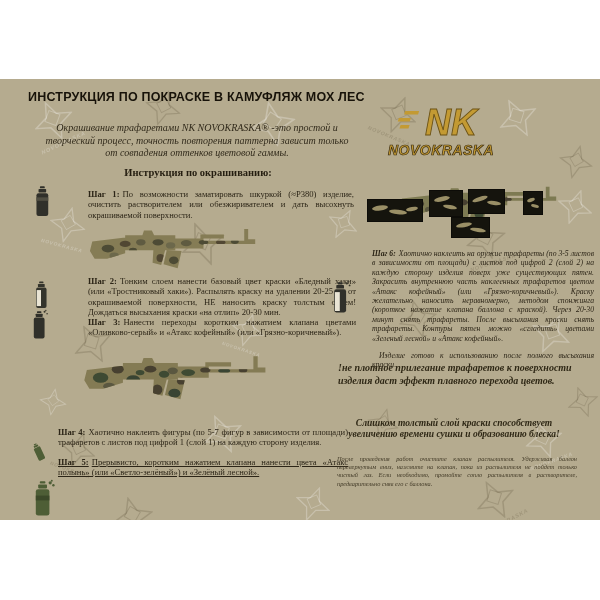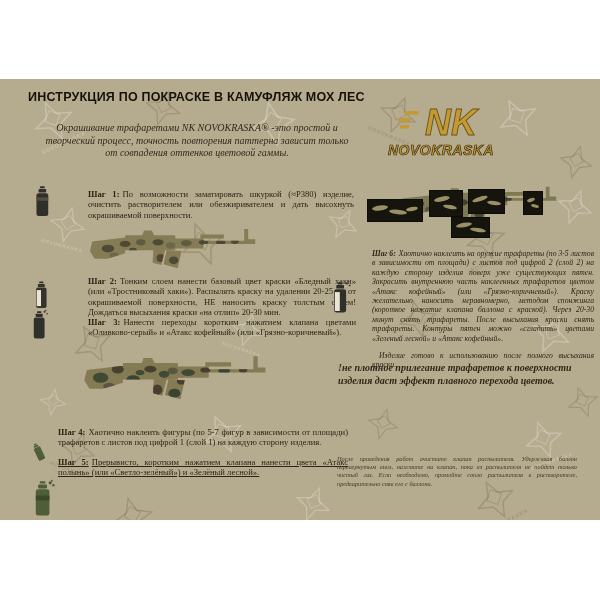--- a/index.html
+++ b/index.html
@@ -192,20 +192,21 @@
           <svg width="46" height="46" viewBox="0 0 60 60">
             <use href="#wmstar" xlink:href="#wmstar"></use>
           </svg>
         </div>
       </div>
 
     <div id="content">
 
       <div class="abs doc-title" style="left:28px;top:11px;width:295px;">ИНСТРУКЦИЯ ПО ПОКРАСКЕ В КАМУФЛЯЖ МОХ ЛЕС</div>
       <div class="abs intro" style="left:44px;top:43px;width:306px;">Окрашивание трафаретами NK NOVOKRASKA® -это простой и творческий процесс, точность повторения паттерна зависит только от совпадения оттенков цветовой гаммы.</div>
+      <div class="abs sec-head" style="left:38px;top:88px;width:320px;">Инструкция по окрашиванию:</div>
 
       <div class="abs step" style="left:88px;top:110px;width:266px;">
         <b class="step-label">Шаг 1:</b><span>По возможности заматировать шкуркой (≈P380) изделие, очистить растворителем или обезжиривателем и дать высохнуть окрашиваемой поверхности.</span>
       </div>
 
       <svg class="abs rifle" style="left:86px;top:146px;" width="188" height="55" viewBox="0 0 240 70">
         <use href="#akpath" xlink:href="#akpath" fill="#857c55"></use>
         <g clip-path="url(#akclip)">
           <ellipse cx="28" cy="30" rx="8" ry="5" fill="#4d4b35"></ellipse>
             <ellipse cx="50" cy="24" rx="7" ry="4" fill="#514733"></ellipse>
@@ -367,17 +368,18 @@
             <use href="#canbody" xlink:href="#canbody" fill="#30302a"></use>
             <rect x="6" y="14" width="7" height="27" fill="#e9e4d4"></rect>
           </g>
         <circle cx="24" cy="3.5" r="1.7" fill="#3a382c"></circle>
           <circle cx="28" cy="6.5" r="1.3" fill="#3a382c"></circle>
           <circle cx="26" cy="1" r="1.1" fill="#3a382c"></circle>
       </svg>
 
       <div class="abs note-italic" style="left:338px;top:283px;width:238px;">!не плотное прилегание трафаретов к поверхности изделия даст эффект плавного перехода цветов.</div>
 
+      <div class="abs warn-text" style="left:338px;top:339px;width:232px;">Слишком толстый слой краски способствует увеличению времени сушки и образованию блеска!</div>
 
       <div class="abs fine" style="left:337px;top:376px;width:240px;">После проведения работ очистите клапан распылителя. Удерживая баллон перевернутым вниз, нажмите на клапан, пока из распылителя не пойдет только чистый газ. Если необходимо, промойте сопло распылителя в растворителе, предварительно сняв его с баллона.</div>
     </div>
   </div>
 </div>
 
 </body></html>

